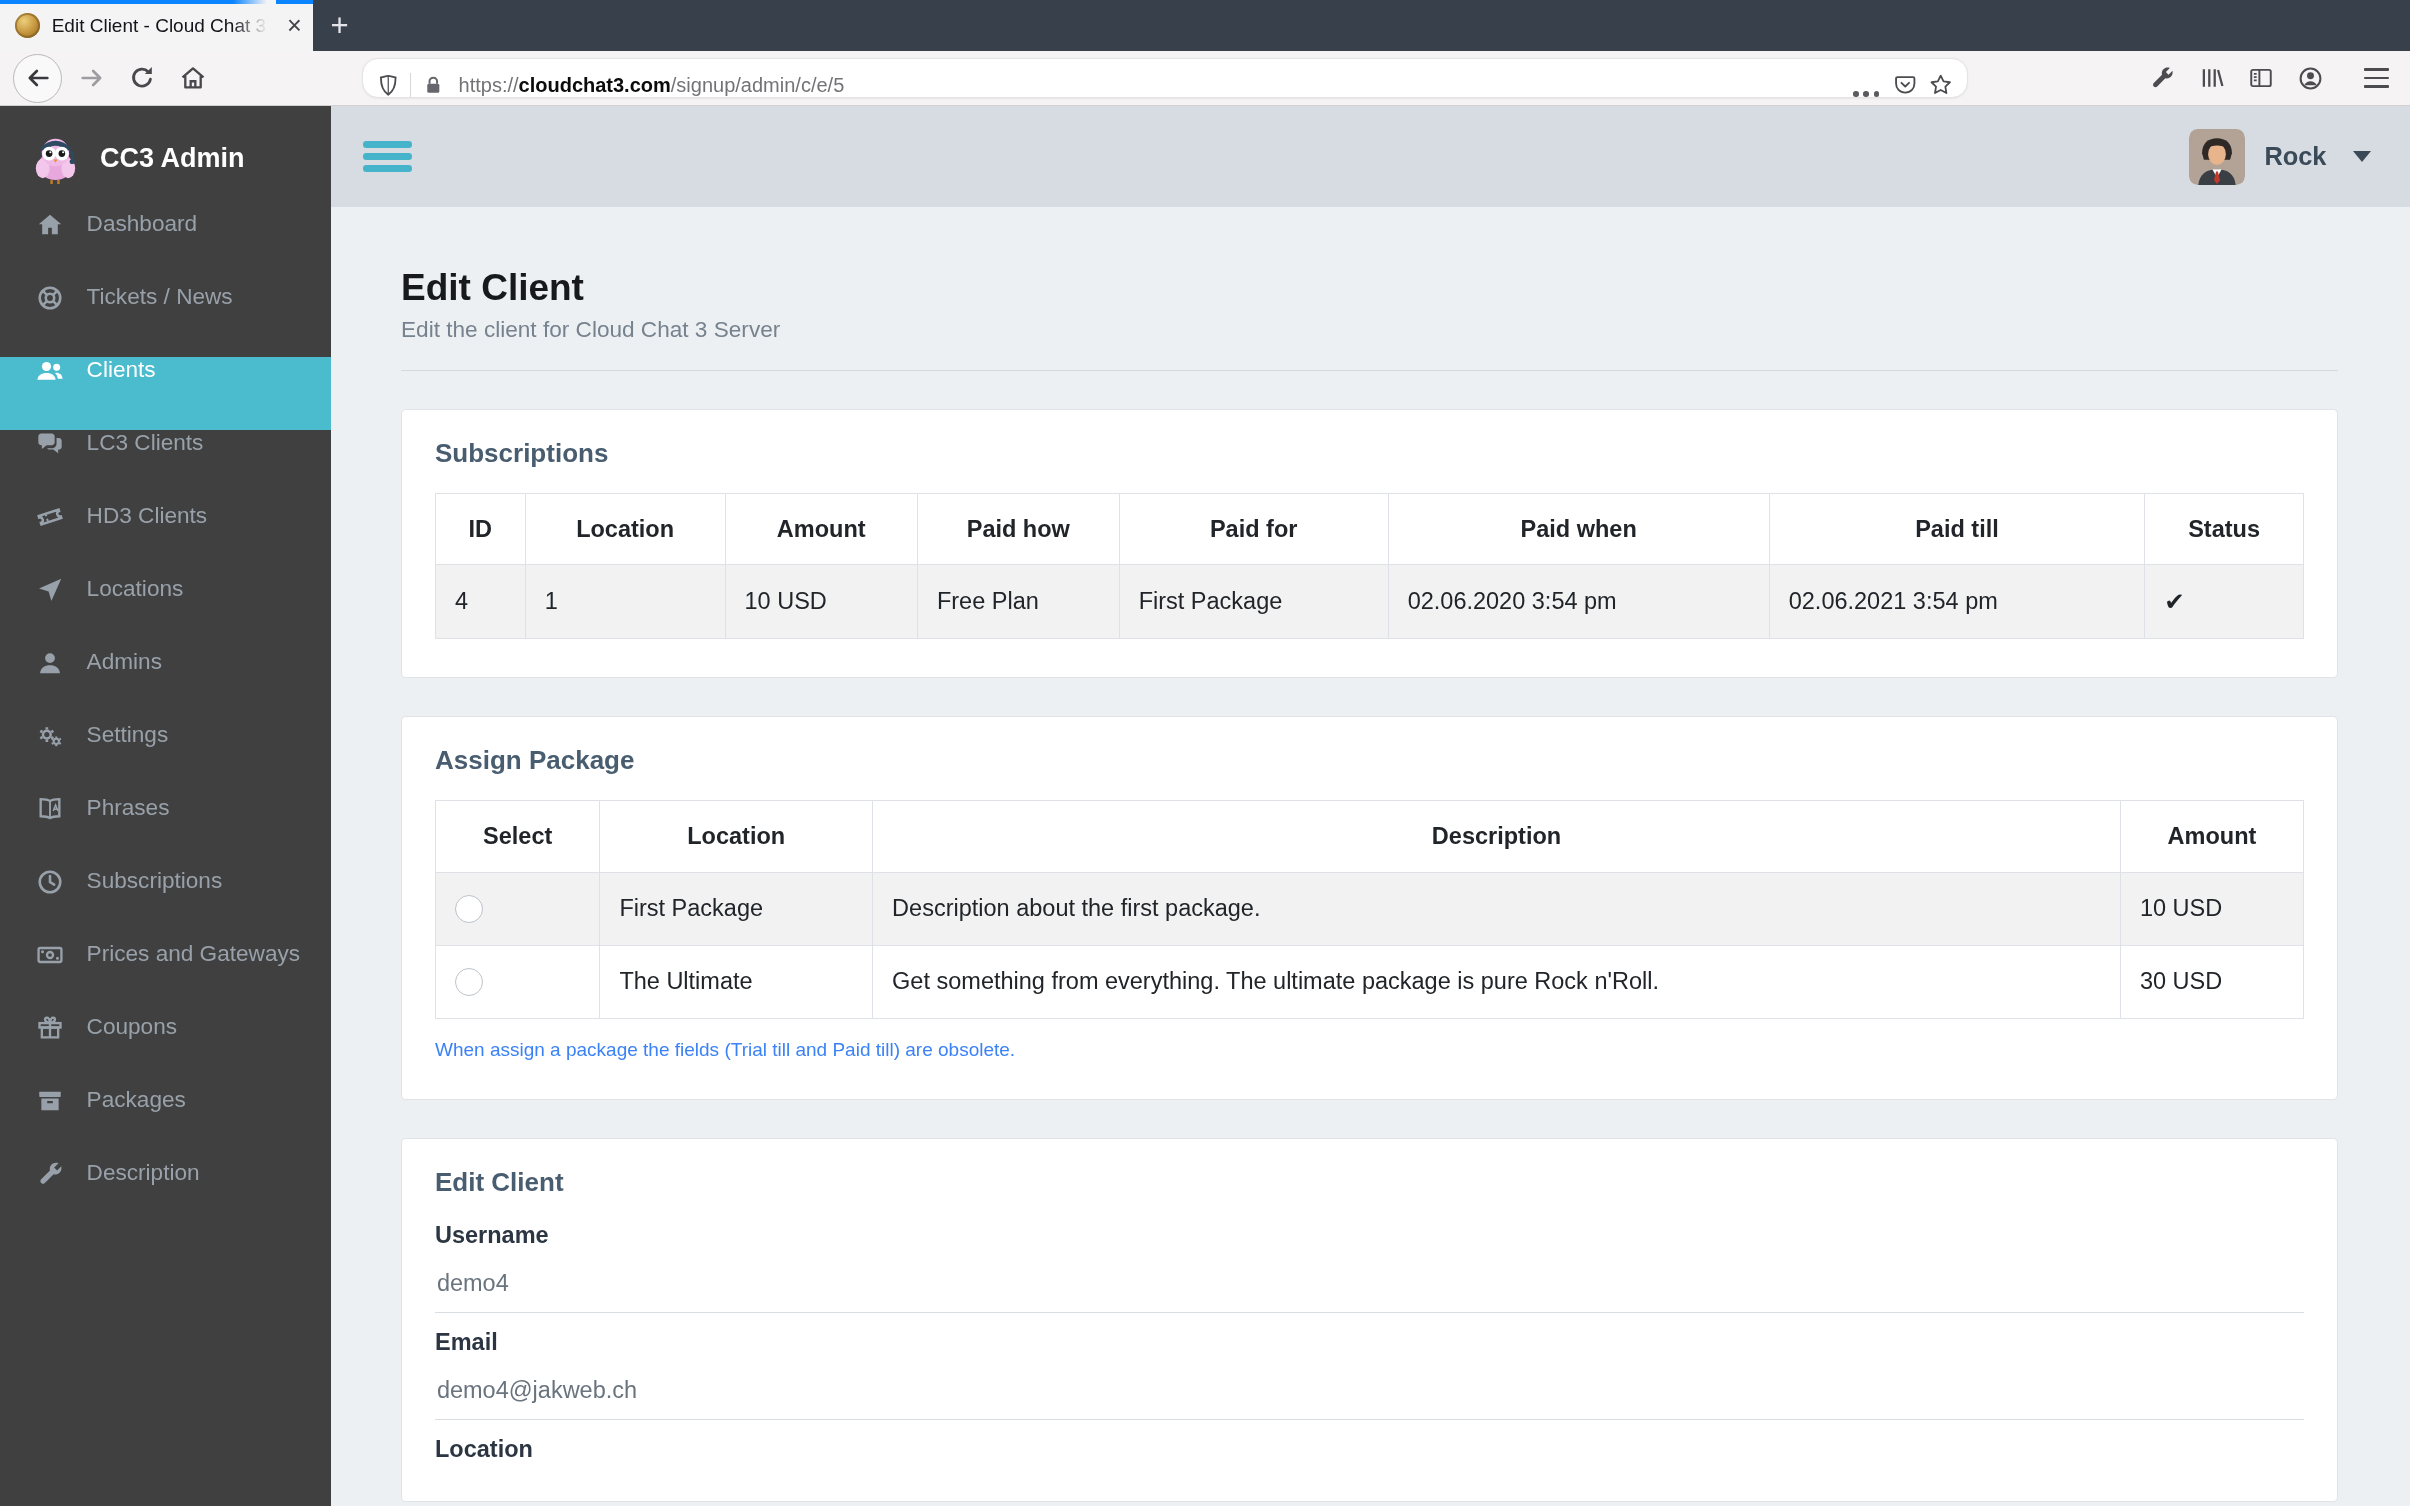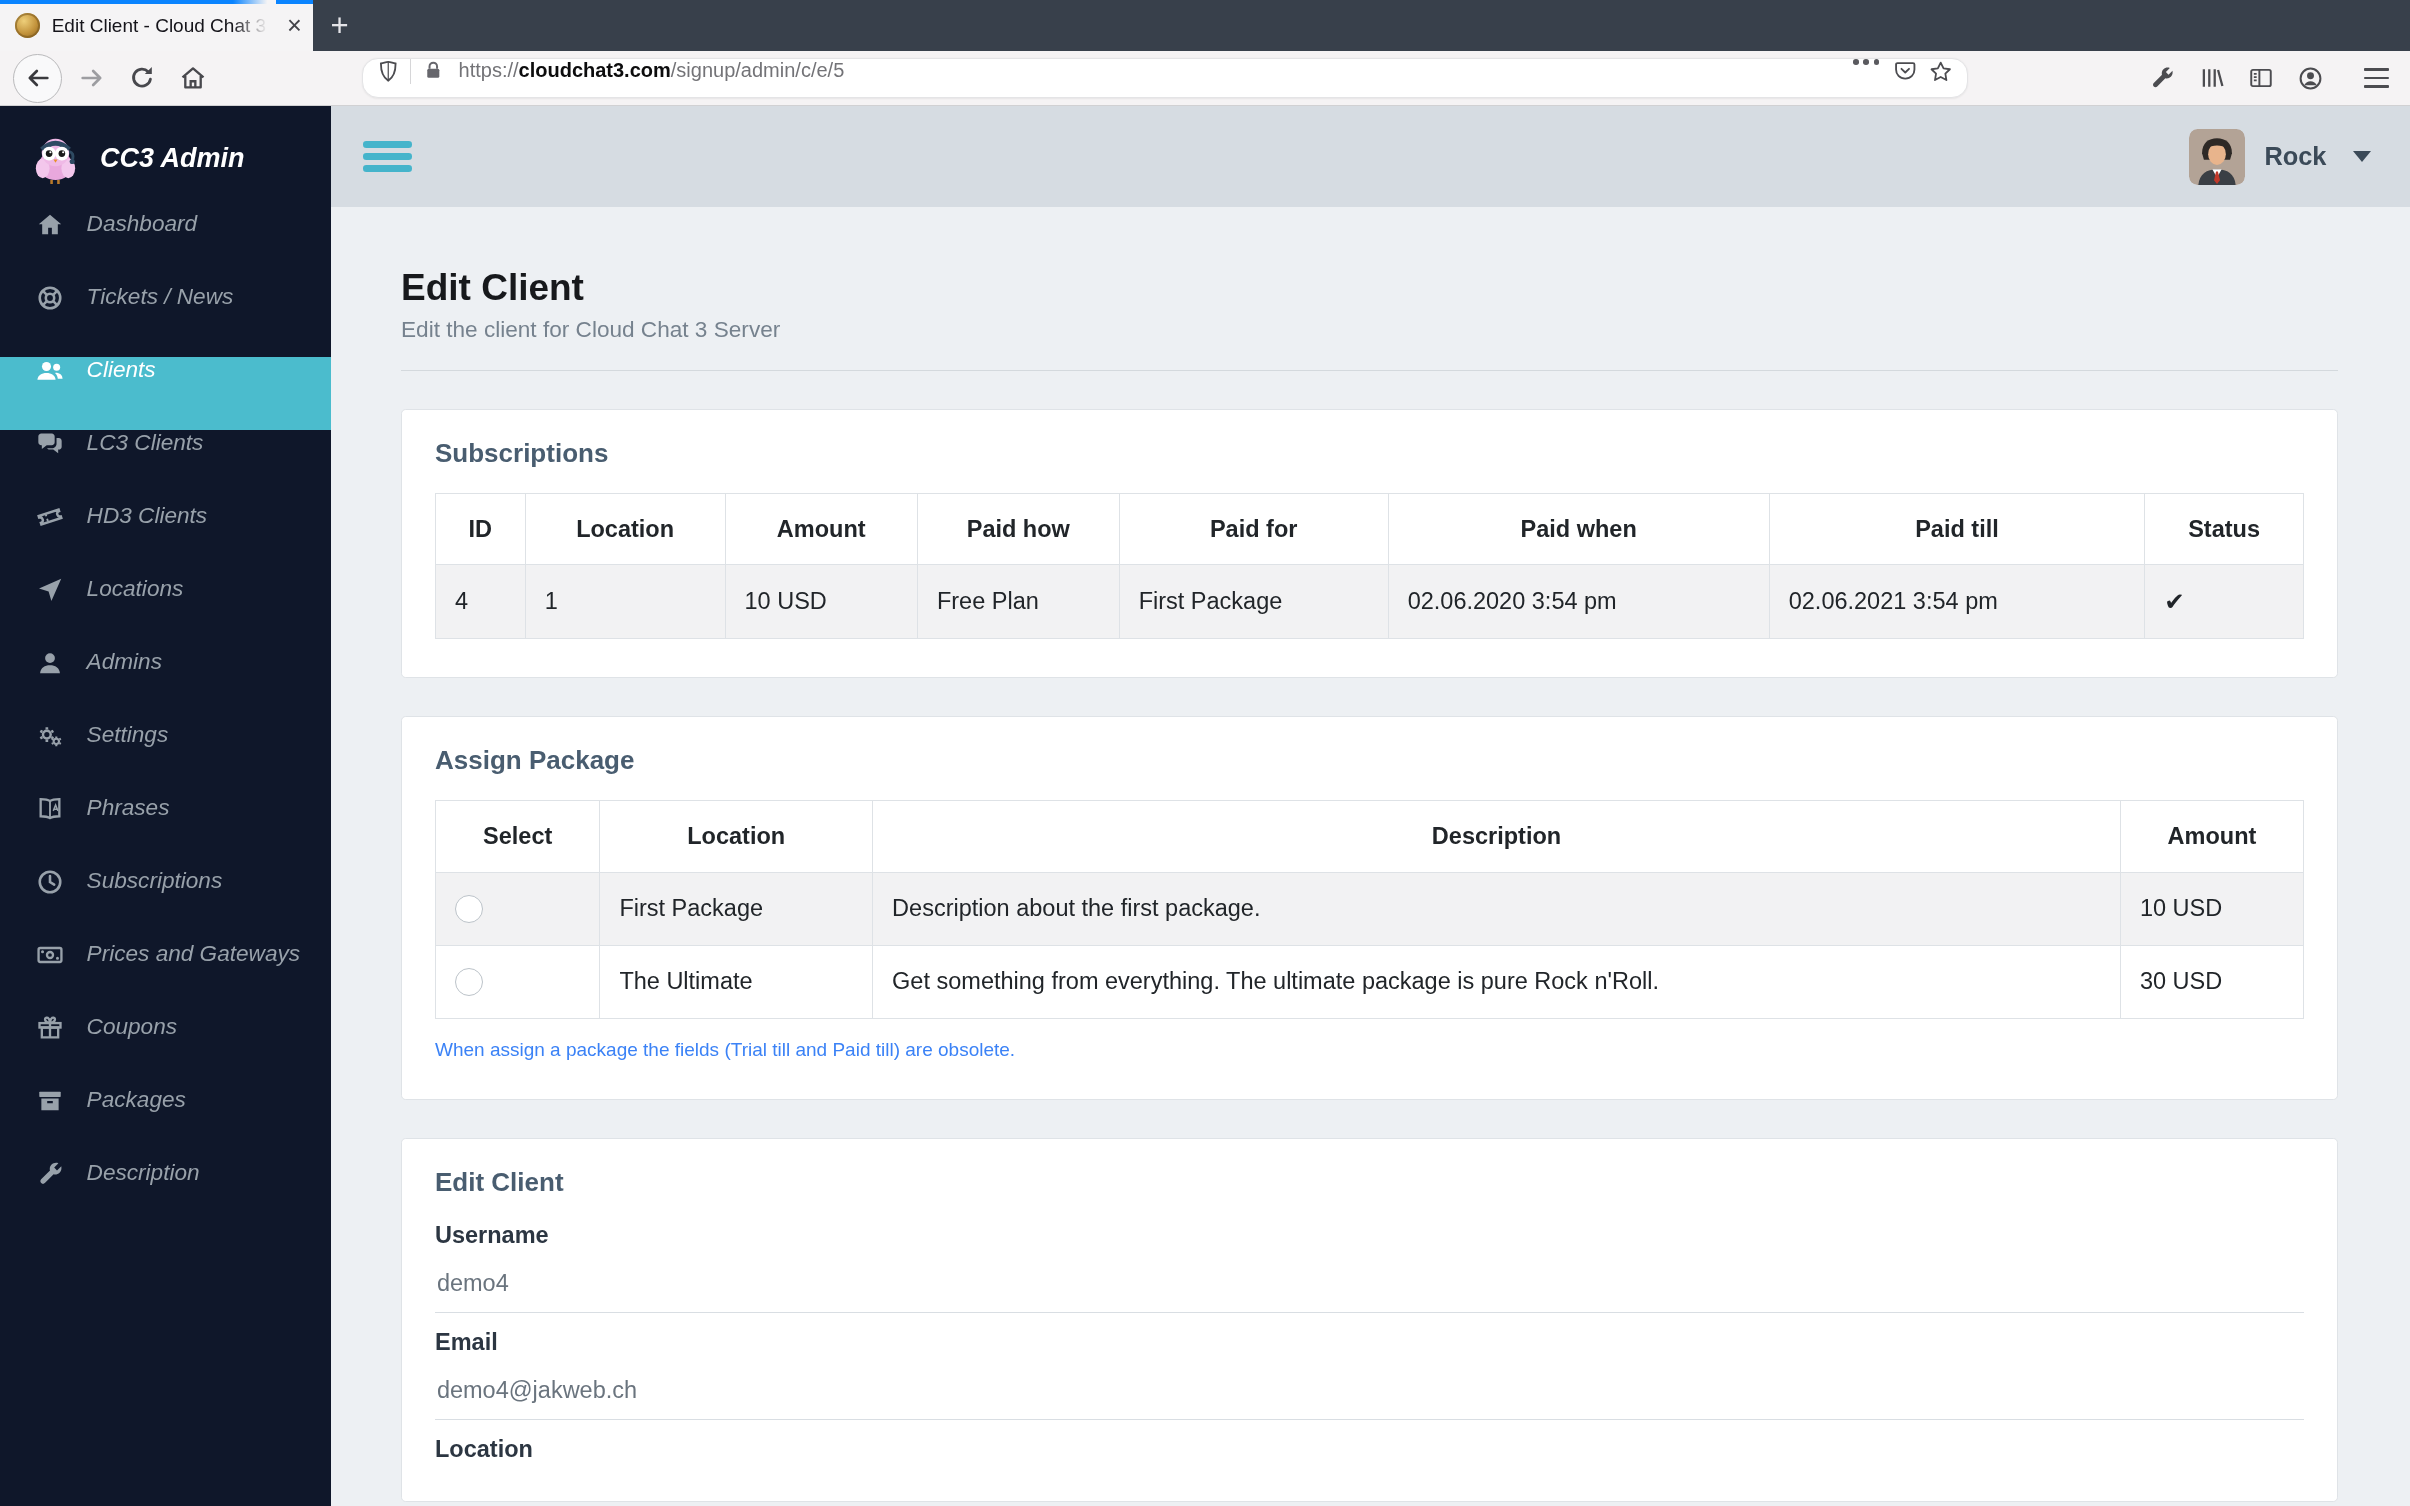--- a/index.html
+++ b/index.html
@@ -19,37 +19,37 @@
              background:linear-gradient(90deg, rgba(245,244,245,0), #f5f4f5 80%); }
   .tab-close { font-size:25.4px; color:#44444a; line-height:1; cursor:pointer; }
   .newtab { width:53px; display:flex; align-items:center; justify-content:center; color:#e4e4e8; font-size:31px; font-weight:300; cursor:pointer; }
 
   .toolbar { height:55px; background:#f5f3f4; border-bottom:0.9px solid #d1d1d3; display:flex; align-items:center; padding:0 13px; gap:9.4px; }
   .icon-btn { display:flex; align-items:center; justify-content:center; cursor:pointer; }
   .back-btn { width:49px; height:49px; border:1.9px solid #b9b9bb; border-radius:50%; background:#f9f9fa; color:#39393d; flex-shrink:0; }
   .fwd { color:#9d9da1; width:41px; }
   .dark-ic { color:#48484d; width:41px; }
   .urlbar { height:40px; width:1606px; margin-left:139px; background:#fff; border:0.9px solid #e4e4e6; border-radius:16px;
-            display:flex; align-items:flex-start; padding:0 13px; gap:10.4px; box-shadow:0 0.9px 1.9px rgba(0,0,0,.06); flex-shrink:0; }
+            display:flex; align-items:flex-end; padding:0 13px; gap:10.4px; box-shadow:0 0.9px 1.9px rgba(0,0,0,.06); flex-shrink:0; }
   .u-sep { width:0.9px; height:24.5px; background:#d6d6d8; }
   .url-text { font-size:20px; white-space:nowrap; margin-left:3.8px; }
   .url-gray { color:#737377; }
   .url-host { color:#0c0c0d; font-weight:bold; }
   .url-spacer { flex:1; }
   .dots { display:flex; gap:4.7px; margin-right:3.8px; cursor:pointer; }
   .dots i { width:5.6px; height:5.6px; border-radius:50%; background:#5a5a5f; }
   .chrome-ic { color:#4c4c50; }
   .toolbar-spacer { flex:1; }
   .right-ic { width:40px; color:#4c4c50; }
   .menu-ic { width:43px; margin-left:15px; color:#4c4c50; display:flex; flex-direction:column; gap:5.6px; align-items:center; cursor:pointer; }
   .menu-ic i { display:block; width:24.5px; height:2.8px; background:#4c4c50; border-radius:0.9px; }
 
   
   .app { display:flex; height:1401px; }
-  .sidebar { width:331px; background:#0f172a; flex-shrink:0; color:#98a1aa;font-style:italic; }
+  .sidebar { width:331px; background:#404040; flex-shrink:0; color:#98a1aa; }
   .brand { height:105px; display:flex; align-items:center; gap:17px; padding:0 22.6px 0 28px; cursor:pointer; }
   .brand-name { color:#ffffff; font-size:27px; font-weight:bold; }
   .nav-item { display:flex; align-items:flex-start; gap:22.6px; height:73px; padding-left:36px; font-size:22.6px; cursor:pointer; }
   .nav-item svg { width:28px; height:28px; flex-shrink:0; }
   .nav-item.active { background:#4bbccd; color:#ffffff; }
 
   .main { flex:1; display:flex; flex-direction:column; min-width:0; }
   .topbar { height:101px; background:#d6dce2; display:flex; align-items:center; padding:0 40px 0 32px; flex-shrink:0; }
   .burger { width:49px; display:flex; flex-direction:column; gap:5.6px; cursor:pointer; }
   .burger i { height:6.6px; border-radius:3.3px; background:#45b4cb; }

